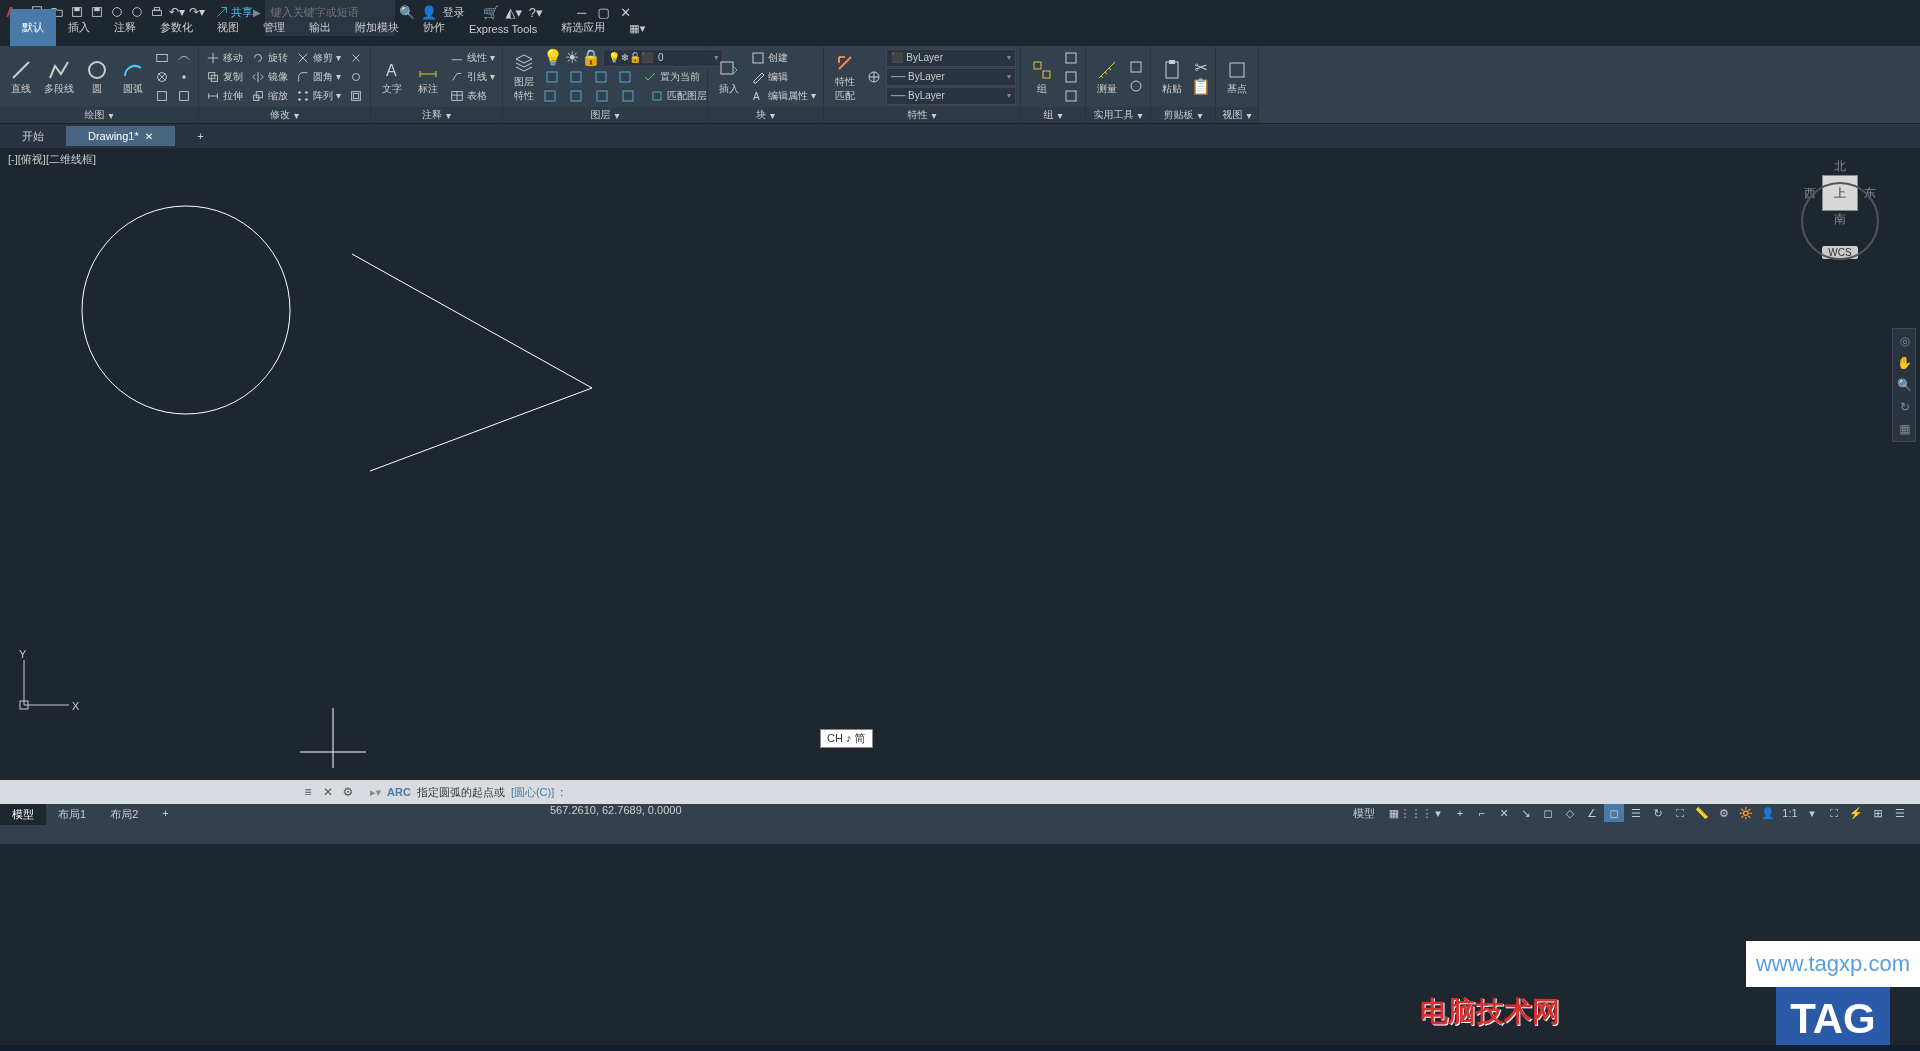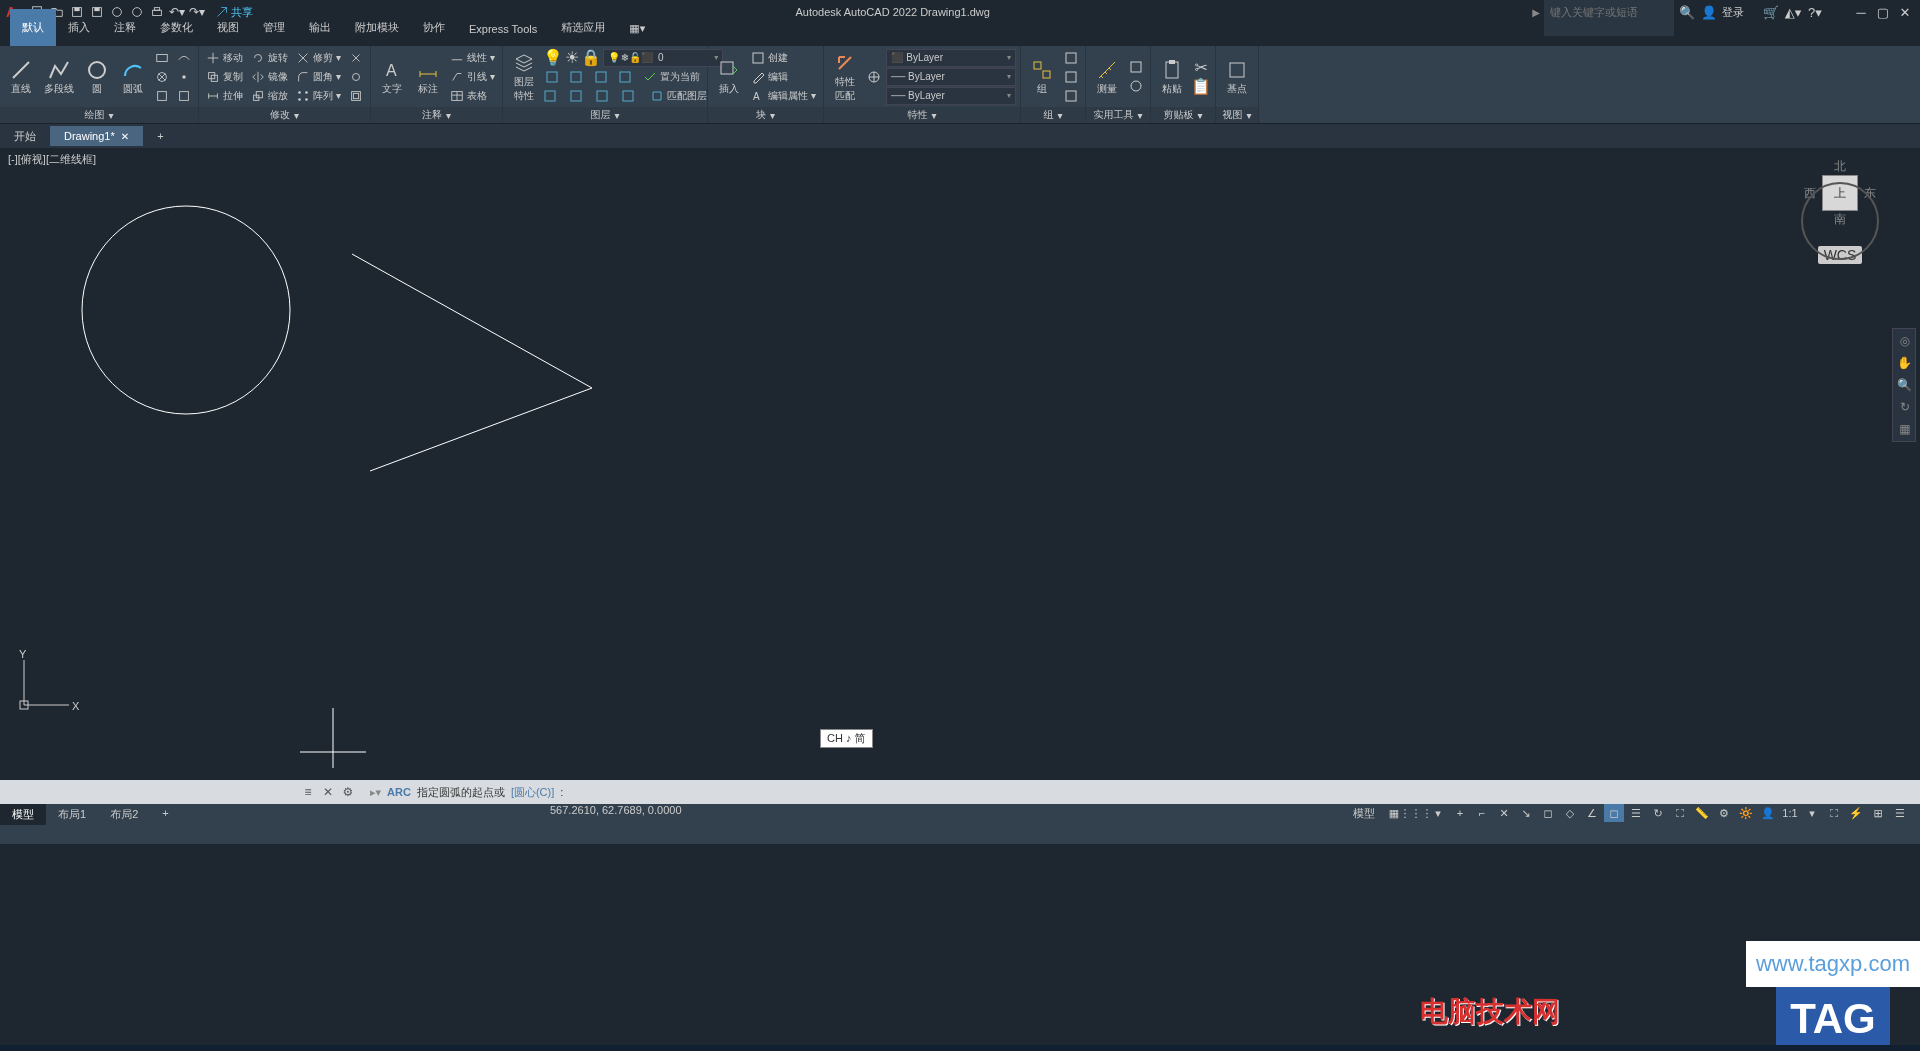--- a/index.html
+++ b/index.html
@@ -33,36 +33,36 @@
 .small-btn { display: flex; align-items: center; gap: 3px; padding: 1px 3px; cursor: pointer; font-size: 10px; color: #ccc; height: 18px; white-space: nowrap; }
 .small-btn svg { width: 14px; height: 14px; flex-shrink: 0; }
 .icon-only { width: 20px; height: 18px; display: flex; align-items: center; justify-content: center; cursor: pointer; }
 .icon-only svg { width: 14px; height: 14px; }
 .layer-combo { background: #2a3440; border: 1px solid #445; height: 18px; display: flex; align-items: center; padding: 0 4px; font-size: 10px; color: #ccc; min-width: 120px; }
 .prop-combo { background: #2a3440; border: 1px solid #445; height: 18px; display: flex; align-items: center; justify-content: space-between; padding: 0 4px; font-size: 10px; color: #ccc; width: 130px; }
 .dd-arrow { font-size: 8px; color: #888; }
 
 
 .filetabs { height: 24px; background: #2a3440; display: flex; align-items: center; font-size: 11px; }
-.ftab { padding: 4px 14px; color: #ccc; cursor: pointer; display: flex; align-items: center; gap: 6px; }
+.ftab { padding: 4px 22px; color: #ccc; cursor: pointer; display: flex; align-items: center; gap: 6px; }
 .ftab.active { background: #4a6580; color: #fff; }
 .ftab-close { font-size: 10px; }
 
 
 .viewport { position: relative; background: #1e2730; height: 632px; }
 .vp-label { position: absolute; top: 4px; left: 8px; font-size: 11px; color: #ccc; }
 .vp-svg { position: absolute; top: 0; left: 0; }
 
 
 .viewcube { position: absolute; top: 10px; right: 30px; width: 100px; height: 140px; display: flex; flex-direction: column; align-items: center; }
 .vc-dir { font-size: 12px; color: #888; }
 .vc-row { display: flex; align-items: center; gap: 6px; }
 .vc-face { width: 36px; height: 36px; background: #d8d8d8; border: 1px solid #888; display: flex; align-items: center; justify-content: center; color: #333; font-size: 12px; }
 .vc-ring { width: 78px; height: 78px; border: 2px solid #555; border-radius: 50%; position: absolute; top: 24px; }
-.wcs-badge { margin-top: 18px; background: #ccc; color: #333; font-size: 14px; padding: 1px 6px; border-radius: 2px; }
+.wcs-badge { margin-top: 18px; background: #ccc; color: #333; font-size: 10px; padding: 1px 6px; border-radius: 2px; }
 
 
 .navbar-right { position: absolute; right: 4px; top: 180px; width: 24px; display: flex; flex-direction: column; gap: 2px; background: #2a3440; border: 1px solid #445; padding: 2px; }
 .nav-btn { width: 20px; height: 20px; display: flex; align-items: center; justify-content: center; color: #888; font-size: 12px; }
 
 
 .ucs { position: absolute; bottom: 60px; left: 14px; }
 
 
 .cmdline { height: 24px; background: #d8dce0; display: flex; align-items: center; font-size: 11px; color: #333; position: relative; }
@@ -136,21 +136,20 @@
       </div>
     <div class="qat-btn">↶▾</div>
     <div class="qat-btn">↷▾</div>
   </div>
   <div class="share-btn">
     <svg width="12" height="12" viewBox="0 0 16 16">
         <path d="M2 14L14 2M14 2H7M14 2V9" stroke="#4fc3f7" fill="none"></path>
       </svg>
     <span>共享</span>
   </div>
-  <div class="title-center">Autodesk AutoCAD 2022   Drawing1.dwg</div>
   <div class="title-right">
     <span style="color:#888;font-size:10px">▶</span>
     <input class="search-box" placeholder="键入关键字或短语" style="">
     <div class="title-ctrl">🔍</div>
     <div class="title-ctrl">👤</div>
     <span style="font-size:11px">登录</span>
     <span style="width:10px"></span>
     <div class="title-ctrl">🛒</div>
     <div class="title-ctrl">◭▾</div>
     <div class="title-ctrl">?▾</div>

